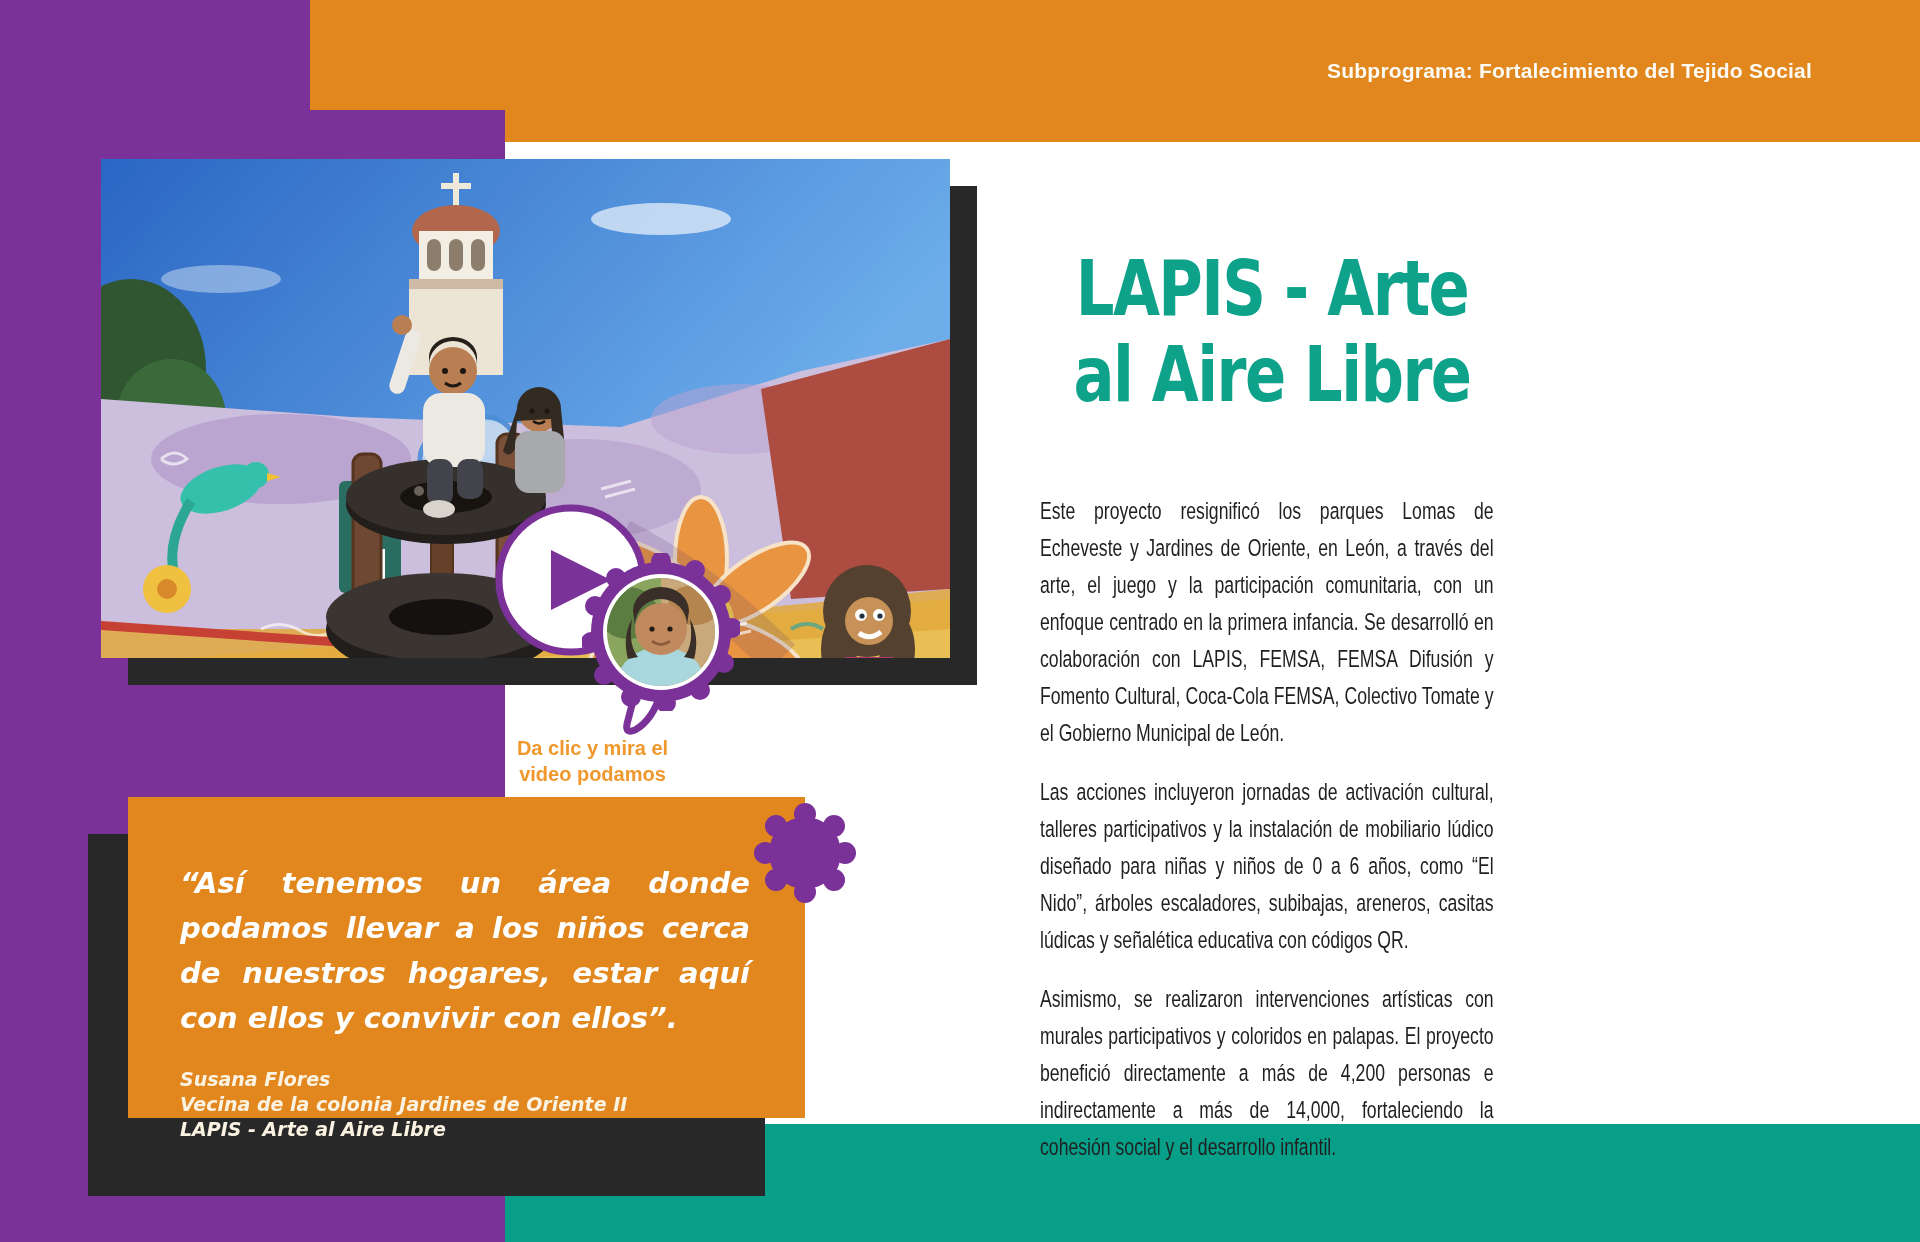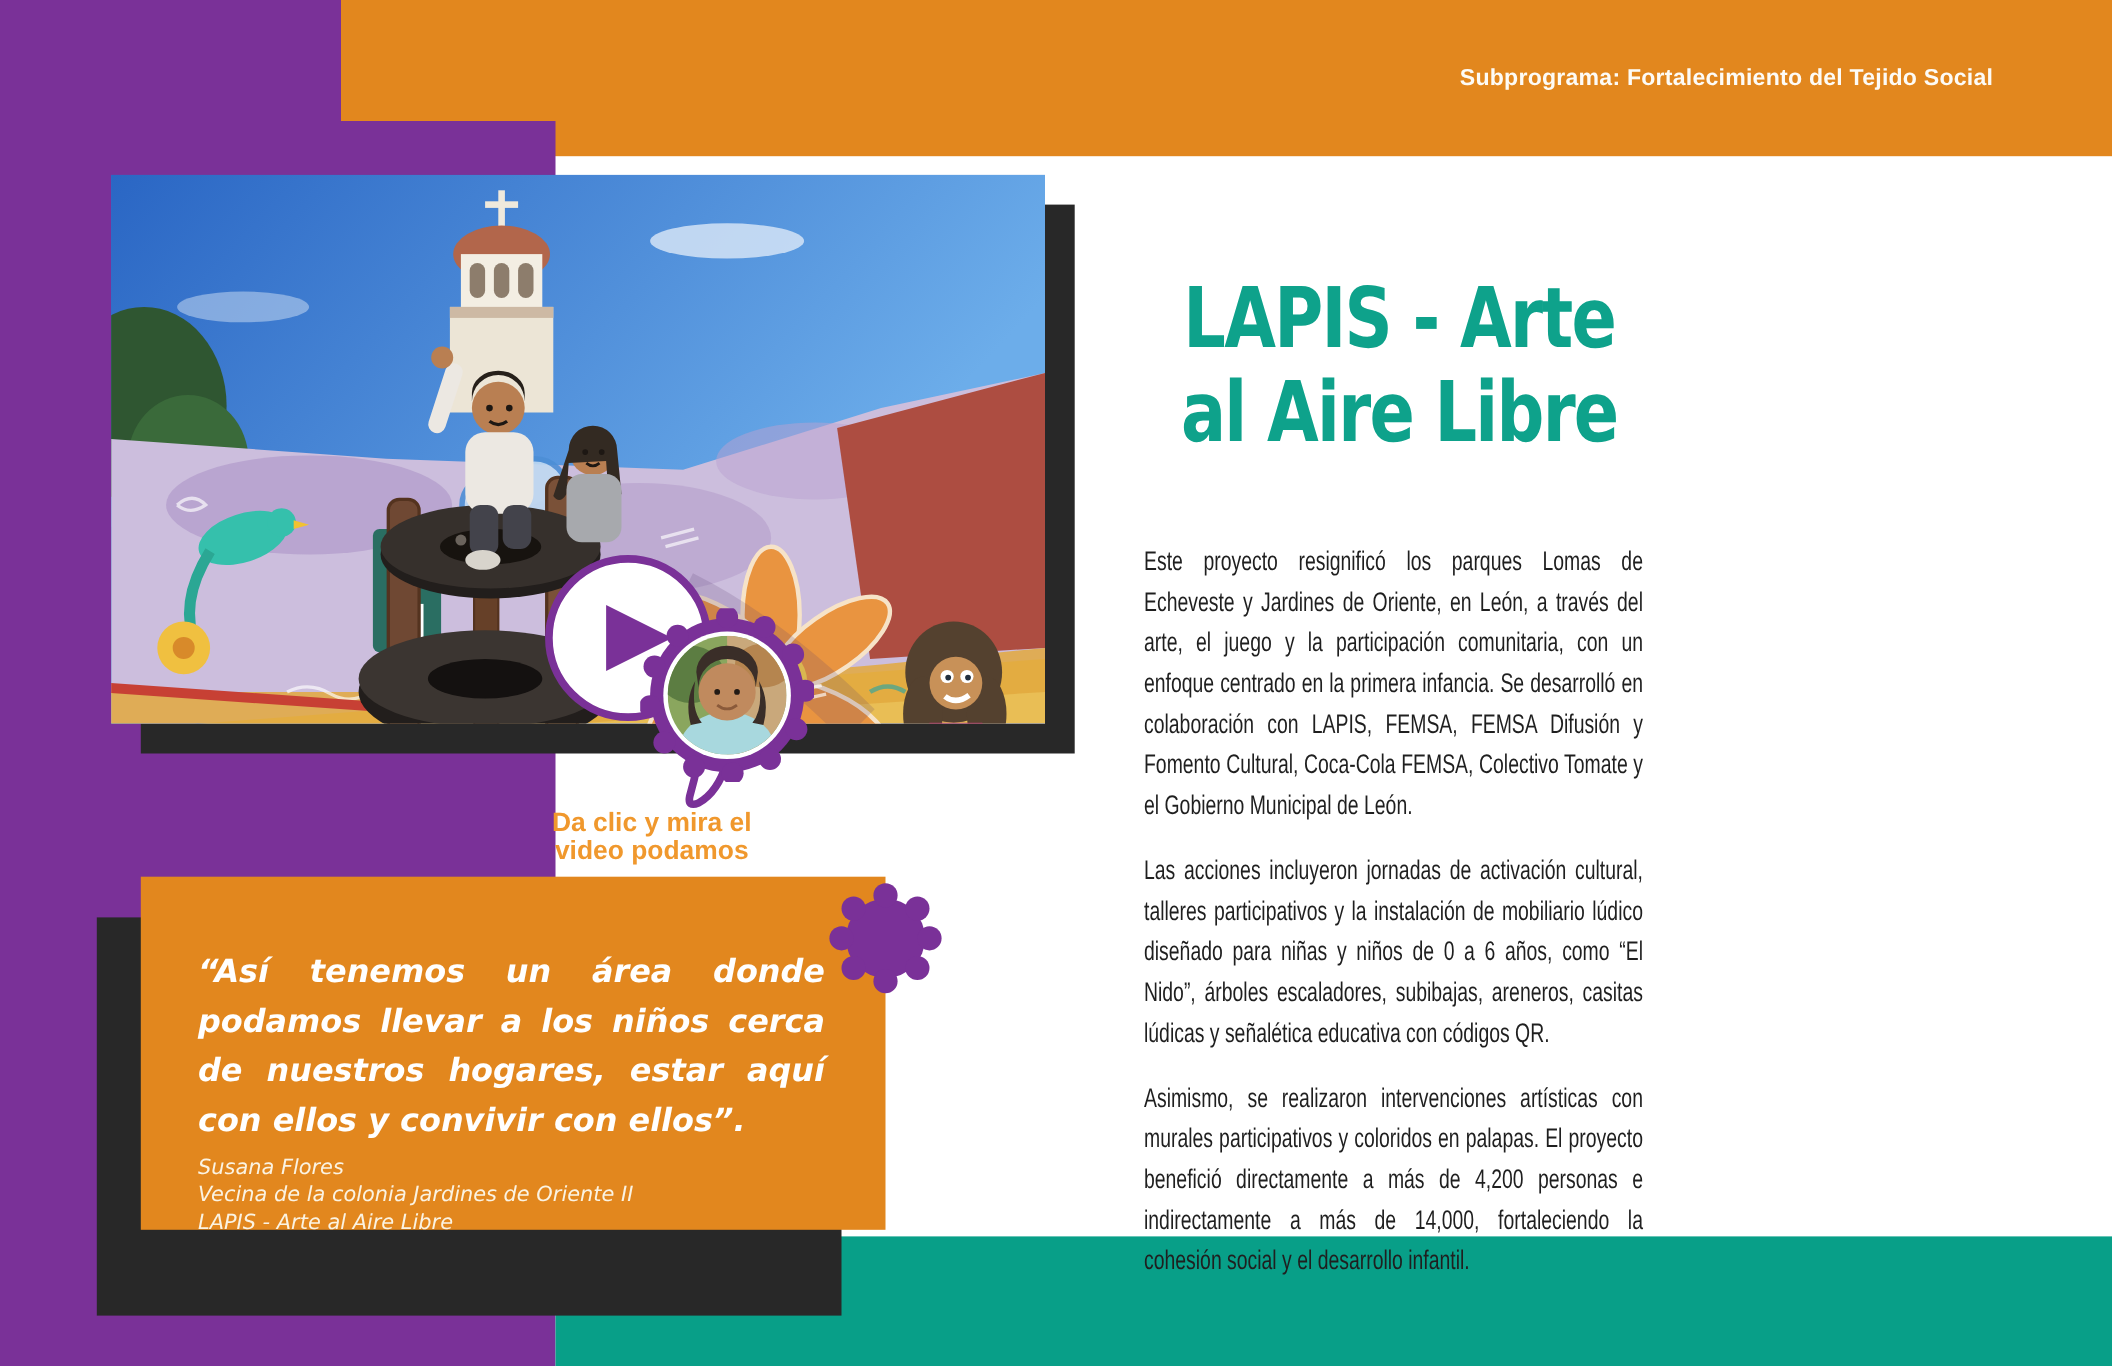--- a/index.html
+++ b/index.html
@@ -18,33 +18,33 @@
   .purple-column { left:0; top:110px; width:505px; height:1132px; background:#7a3198; }
   .teal-band { left:505px; top:1124px; width:1415px; height:118px; background:#089f88; }
 
   
   .photo-shadow { left:128px; top:186px; width:849px; height:499px; background:#282828; }
   .photo-frame { left:101px; top:159px; width:849px; height:499px; overflow:hidden; background:#2e72cb; }
 
   
   .play-bubble { left:473px; top:492px; width:200px; height:268px; cursor:pointer; }
   .video-caption { left:500px; top:735px; width:185px; text-align:center;
-    color:#f0982d; font-weight:bold; font-size:24px; line-height:26px; }
+    color:#f0982d; font-weight:bold; font-size:20px; line-height:26px; }
   .avatar-wrap { left:582px; top:553px; width:158px; height:158px; }
   .corner-blob { left:752px; top:800px; width:106px; height:106px; }
 
   
   .quote-shadow { left:88px; top:834px; width:677px; height:362px; background:#282828; }
   .quote-box { left:128px; top:797px; width:677px; height:321px; background:#e2871e;
     padding:64px 55px 0 52px; }
   .quote-text { color:#ffffff; font-family:"DejaVu Sans",sans-serif;
     font-style:italic; font-weight:bold; font-size:29px; line-height:45px;
     text-align:justify; }
-  .quote-meta { margin-top:8px; color:#fbf3e2; font-family:"DejaVu Sans",sans-serif;
-    font-style:italic; font-size:19px; line-height:25px; }
+  .quote-meta { margin-top:26px; color:#fbf3e2; font-family:"DejaVu Sans",sans-serif;
+    font-style:italic; font-size:19px; line-height:25px;font-weight:bold; }
 
   
   .page-title { left:972px; top:246px; width:600px; text-align:center;
     color:#0ea28b; font-family:"DejaVu Sans",sans-serif; font-weight:800;
     font-size:76px; line-height:86px; letter-spacing:-2px;
     transform:scaleX(0.8); transform-origin:50% 0; }
   .body-copy { left:1040px; top:492px; width:630px;
     transform:scaleX(0.72); transform-origin:0 0;
     color:#1f1f1f; font-size:24.5px; line-height:37px; text-align:justify; }
   .body-copy p { margin-bottom:22px; }

